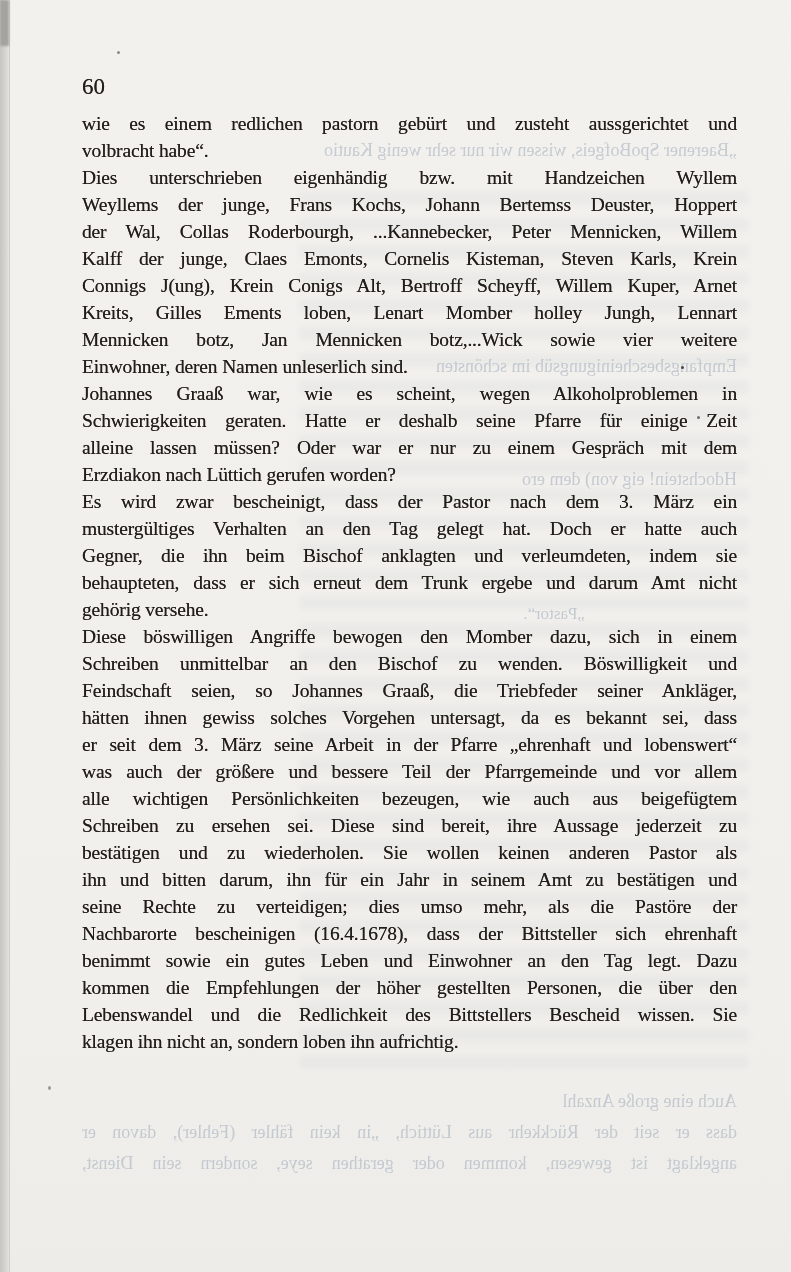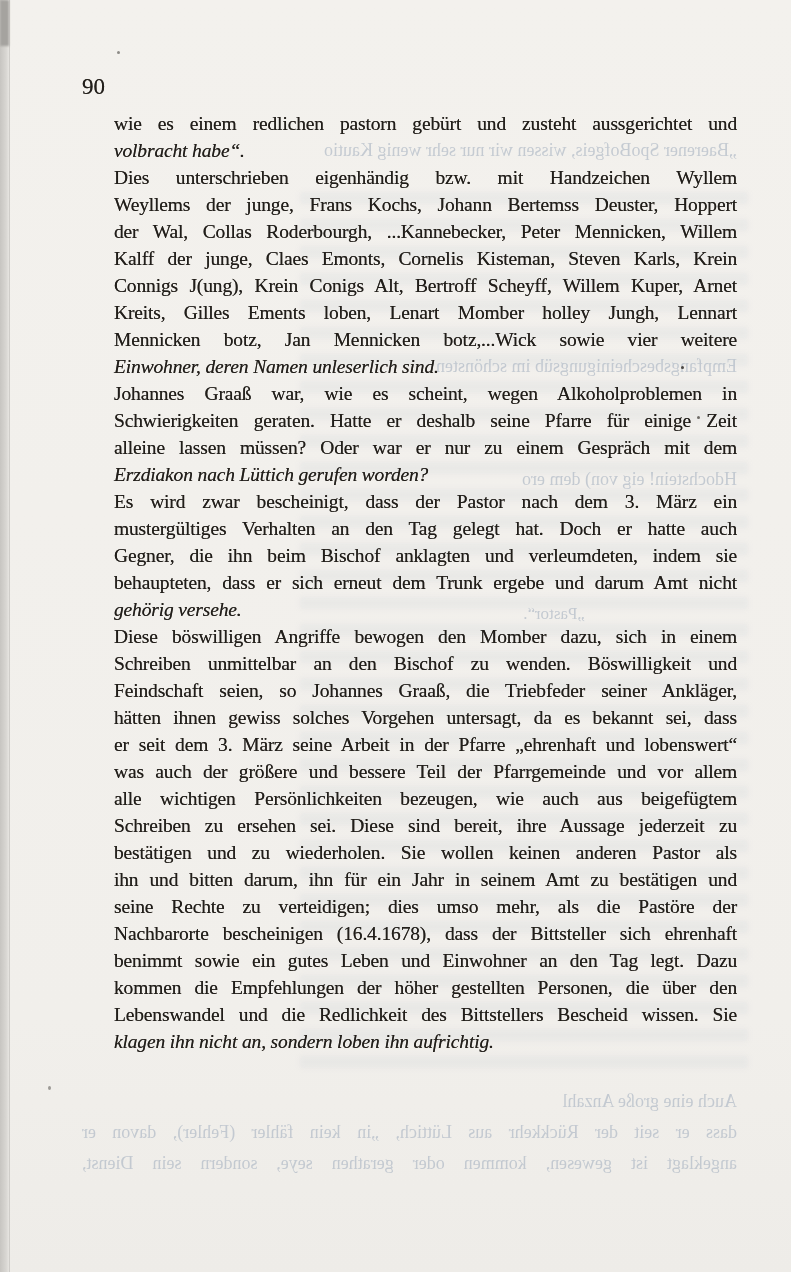--- a/index.html
+++ b/index.html
@@ -49,26 +49,24 @@
     line-height: 27px;
     letter-spacing: -0.15px;
     color: #211e1a;
     text-shadow: 0 0 0.4px rgba(25,20,15,0.75);
   }
   .line {
     height: 27px;
     white-space: nowrap;
     text-align: justify;
     text-align-last: justify;
-    margin-left: 32px;
   }
   .line.para-end {
     text-align: center;
     text-align-last: left;
-    font-style: italic;
   }
   
   .bleed {
     position: absolute;
     transform: scaleX(-1);
     color: #a9b4c2;
     opacity: 0.62;
     filter: blur(0.7px);
     line-height: 24px;
     white-space: nowrap;
@@ -111,21 +109,21 @@
   <div id="bleed-layer">
       <div class="bleed" style="top: 138px; left: 82px; width: 655px; font-size: 18px;">„Baerener SpoBofgeis, wissen wir nur sehr wenig Kautio</div>
       <div class="bleed" style="top: 354px; left: 82px; width: 655px; font-size: 18px;">Empfangsbescheinigungsüb im schönsten</div>
       <div class="bleed" style="top: 467px; left: 82px; width: 655px; font-size: 18px;">Hdochstein! eig von) dem ero</div>
       <div class="bleed" style="top: 602px; left: 500px; width: 85px; font-size: 17px;">„Pastor“.</div>
       <div class="bleed" style="top: 1089px; left: 82px; width: 655px; font-size: 18px;">Auch eine große Anzahl</div>
       <div class="bleed bleed-justify" style="top: 1120px; left: 82px; width: 655px; font-size: 18px;">dass er seit der Rückkehr aus Lüttich, „in kein fähler (Fehler), davon er</div>
       <div class="bleed bleed-justify" style="top: 1151px; left: 82px; width: 655px; font-size: 18px;">angeklagt ist gewesen, kommen oder gerathen seye, sondern sein Dienst,</div>
     </div>
 
-  <div class="pageno">90</div>
+  <div class="pageno">60</div>
 
   <div class="text-block" id="text-block">
       <div class="line">wie es einem redlichen pastorn gebürt und zusteht aussgerichtet und</div>
       <div class="line para-end">volbracht habe“.</div>
       <div class="line">Dies unterschrieben eigenhändig bzw. mit Handzeichen Wyllem</div>
       <div class="line">Weyllems der junge, Frans Kochs, Johann Bertemss Deuster, Hoppert</div>
       <div class="line">der Wal, Collas Roderbourgh, ...Kannebecker, Peter Mennicken, Willem</div>
       <div class="line">Kalff der junge, Claes Emonts, Cornelis Kisteman, Steven Karls, Krein</div>
       <div class="line">Connigs J(ung), Krein Conigs Alt, Bertroff Scheyff, Willem Kuper, Arnet</div>
       <div class="line">Kreits, Gilles Ements loben, Lenart Momber holley Jungh, Lennart</div>

